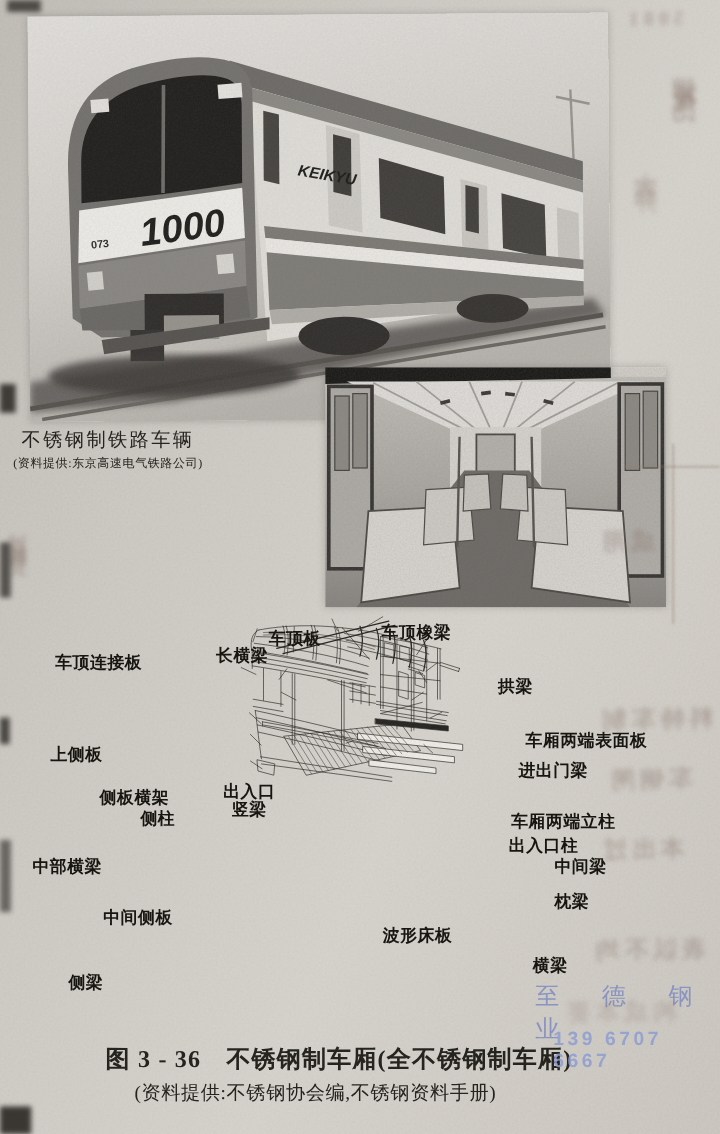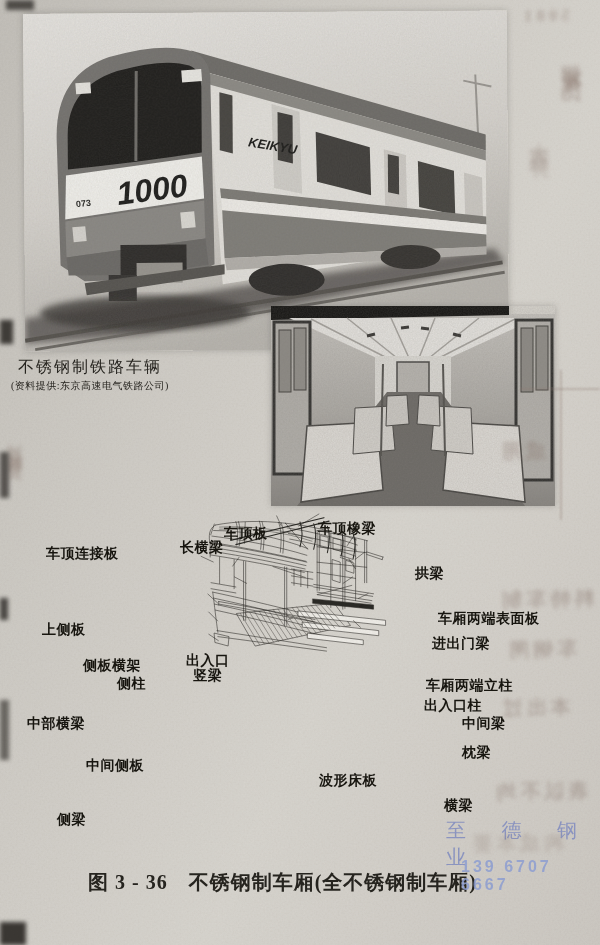--- a/index.html
+++ b/index.html
@@ -301,20 +301,21 @@
   <div class="dlabel" style="left:424px;top:698px;">出入口柱</div>
   <div class="dlabel" style="left:27px;top:716px;">中部横梁</div>
   <div class="dlabel" style="left:462px;top:716px;">中间梁</div>
   <div class="dlabel" style="left:462px;top:745px;">枕梁</div>
   <div class="dlabel" style="left:46px;top:758px;margin-left:40px;">中间侧板</div>
   <div class="dlabel" style="left:286px;top:773px;margin-left:33px;">波形床板</div>
   <div class="dlabel" style="left:444px;top:798px;">横梁</div>
   <div class="dlabel" style="left:57px;top:812px;">侧梁</div>
 
   <div class="cap figcap1">图 3 - 36　不锈钢制车厢(全不锈钢制车厢)</div>
+  <div class="cap figcap2">(资料提供:不锈钢协会编,不锈钢资料手册)</div>
 
   <div class="wm wm-co">至 德 钢 业</div>
   <div class="wm wm-ph">139 6707 6667</div>
 
   <div class="bleed" style="left:520px;top:6px;font-size:17px;">5081</div>
   <div class="bleed v" style="left:556px;top:48px;">钢板气比</div>
   <div class="bleed v" style="left:524px;top:128px;opacity:.7;">大照并</div>
   <div class="bleed" style="left:498px;top:438px;">成用</div>
   <div class="bleed" style="left:498px;top:586px;">料特车制</div>
   <div class="bleed" style="left:505px;top:636px;">车钢闸</div>

